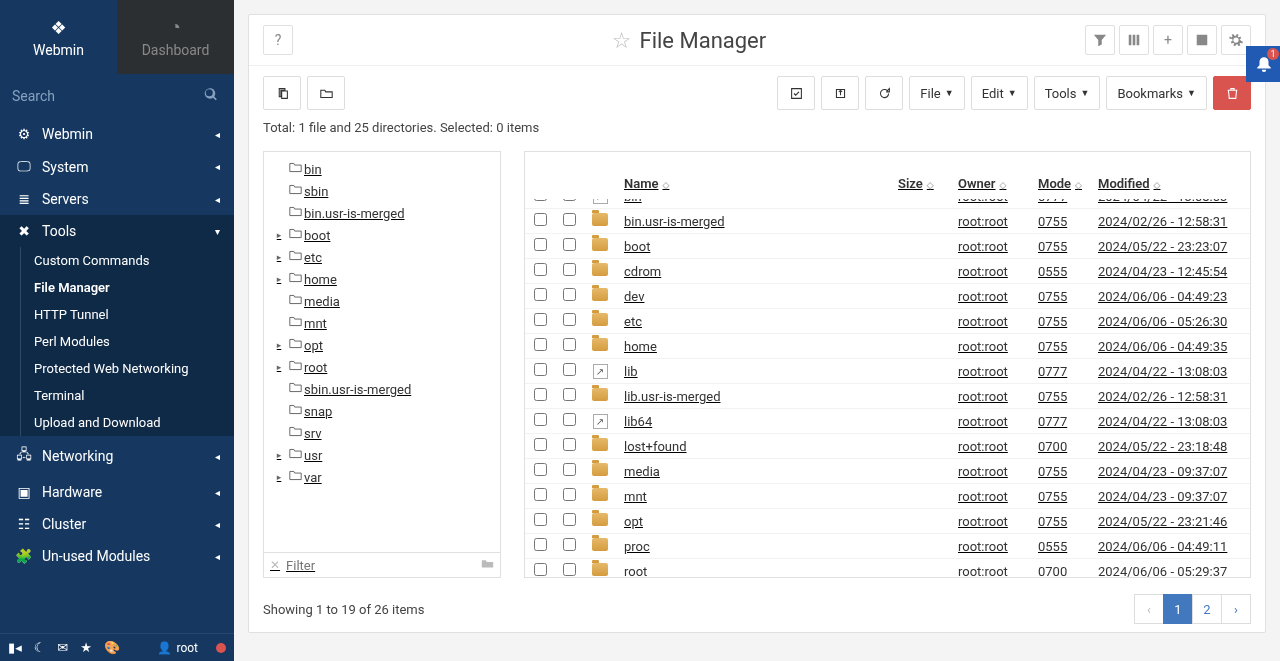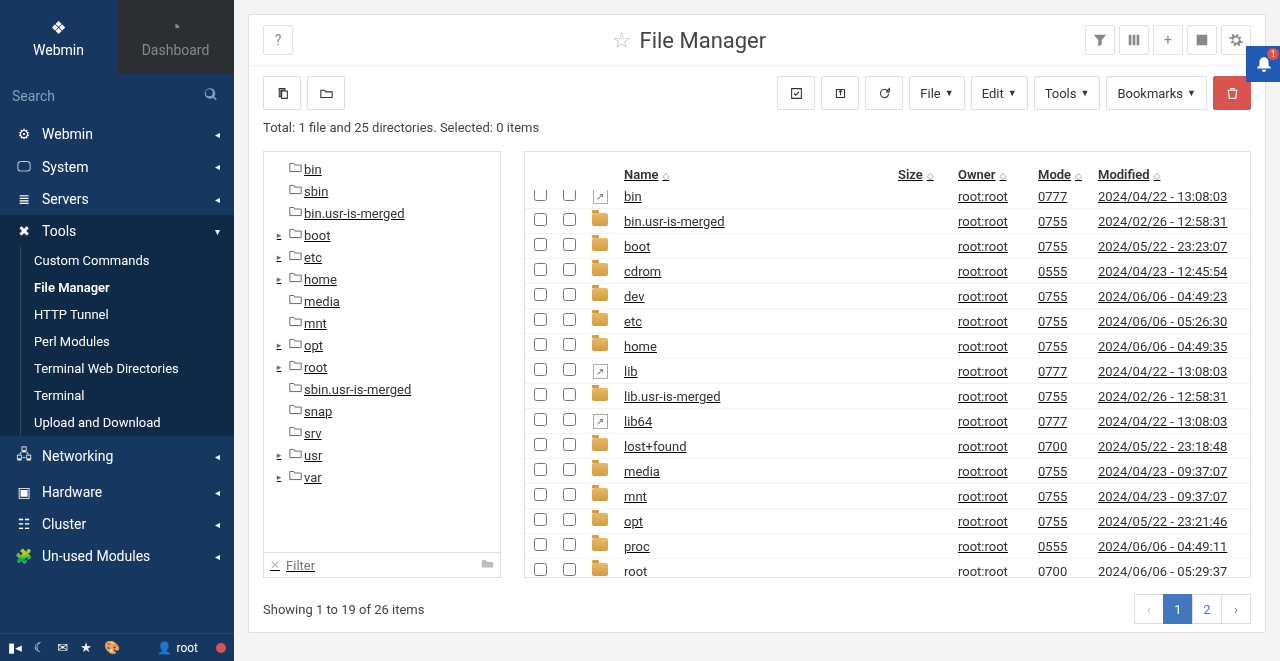--- a/index.html
+++ b/index.html
@@ -58,21 +58,21 @@
 .tree-caret.hidden { visibility: hidden; }
 .tree-icon { width: 18px; font-size: 13px; color: #666; text-align: center; }
 .tree-filter { border-top: 1px solid #e0e0e0; display: flex; align-items: center; padding: 4px 6px; }
 .tree-filter .x { color: #bbb; font-size: 12px; margin-right: 6px; cursor: pointer; }
 .tree-filter input { flex: 1; border: none; outline: none; font-size: 13px; }
 .tree-filter .fi { color: #bbb; font-size: 13px; }
 
 .table-pane { flex: 1; border: 1px solid #e0e0e0; display: flex; flex-direction: column; min-width: 0; }
 .table-wrap { flex: 1; overflow: auto; }
 table { width: 100%; border-collapse: collapse; font-size: 13px; }
-thead th { text-align: left; padding: 8px 8px; font-weight: 600; color: #333; border-bottom: 1px solid #eee; position: sticky; top: 7px; background: #fff; }
+thead th { text-align: left; padding: 8px 8px; font-weight: 600; color: #333; border-bottom: 1px solid #eee; position: sticky; top: 16px; background: #fff; }
 thead th .sort { font-size: 9px; color: #bbb; margin-left: 4px; }
 tbody tr { border-bottom: 1px solid #f2f2f2; }
 tbody td { padding: 4px 8px; color: #333; }
 td.cb, th.cb { width: 30px; text-align: center; }
 td.cb2 { width: 26px; }
 td.icon { width: 30px; text-align: center; }
 td.size { width: 60px; text-align: right; }
 td.owner { width: 80px; }
 td.mode { width: 60px; }
 td.mod { width: 160px; }
@@ -134,21 +134,21 @@
       <div class="nav-item expanded">
         <span class="icon">✖</span>
         <span>Tools</span>
         <span class="caret">▾</span>
       </div>
       <div class="nav-sub">
         <div class="nav-subitem">Custom Commands</div>
         <div class="nav-subitem active">File Manager</div>
         <div class="nav-subitem">HTTP Tunnel</div>
         <div class="nav-subitem">Perl Modules</div>
-        <div class="nav-subitem">Terminal Web Directories</div>
+        <div class="nav-subitem">Protected Web Networking</div>
         <div class="nav-subitem">Terminal</div>
         <div class="nav-subitem">Upload and Download</div>
       </div>
       <div class="nav-item">
         <span class="icon">🖧</span>
         <span>Networking</span>
         <span class="caret">◂</span>
       </div>
       <div class="nav-item">
         <span class="icon">▣</span>

